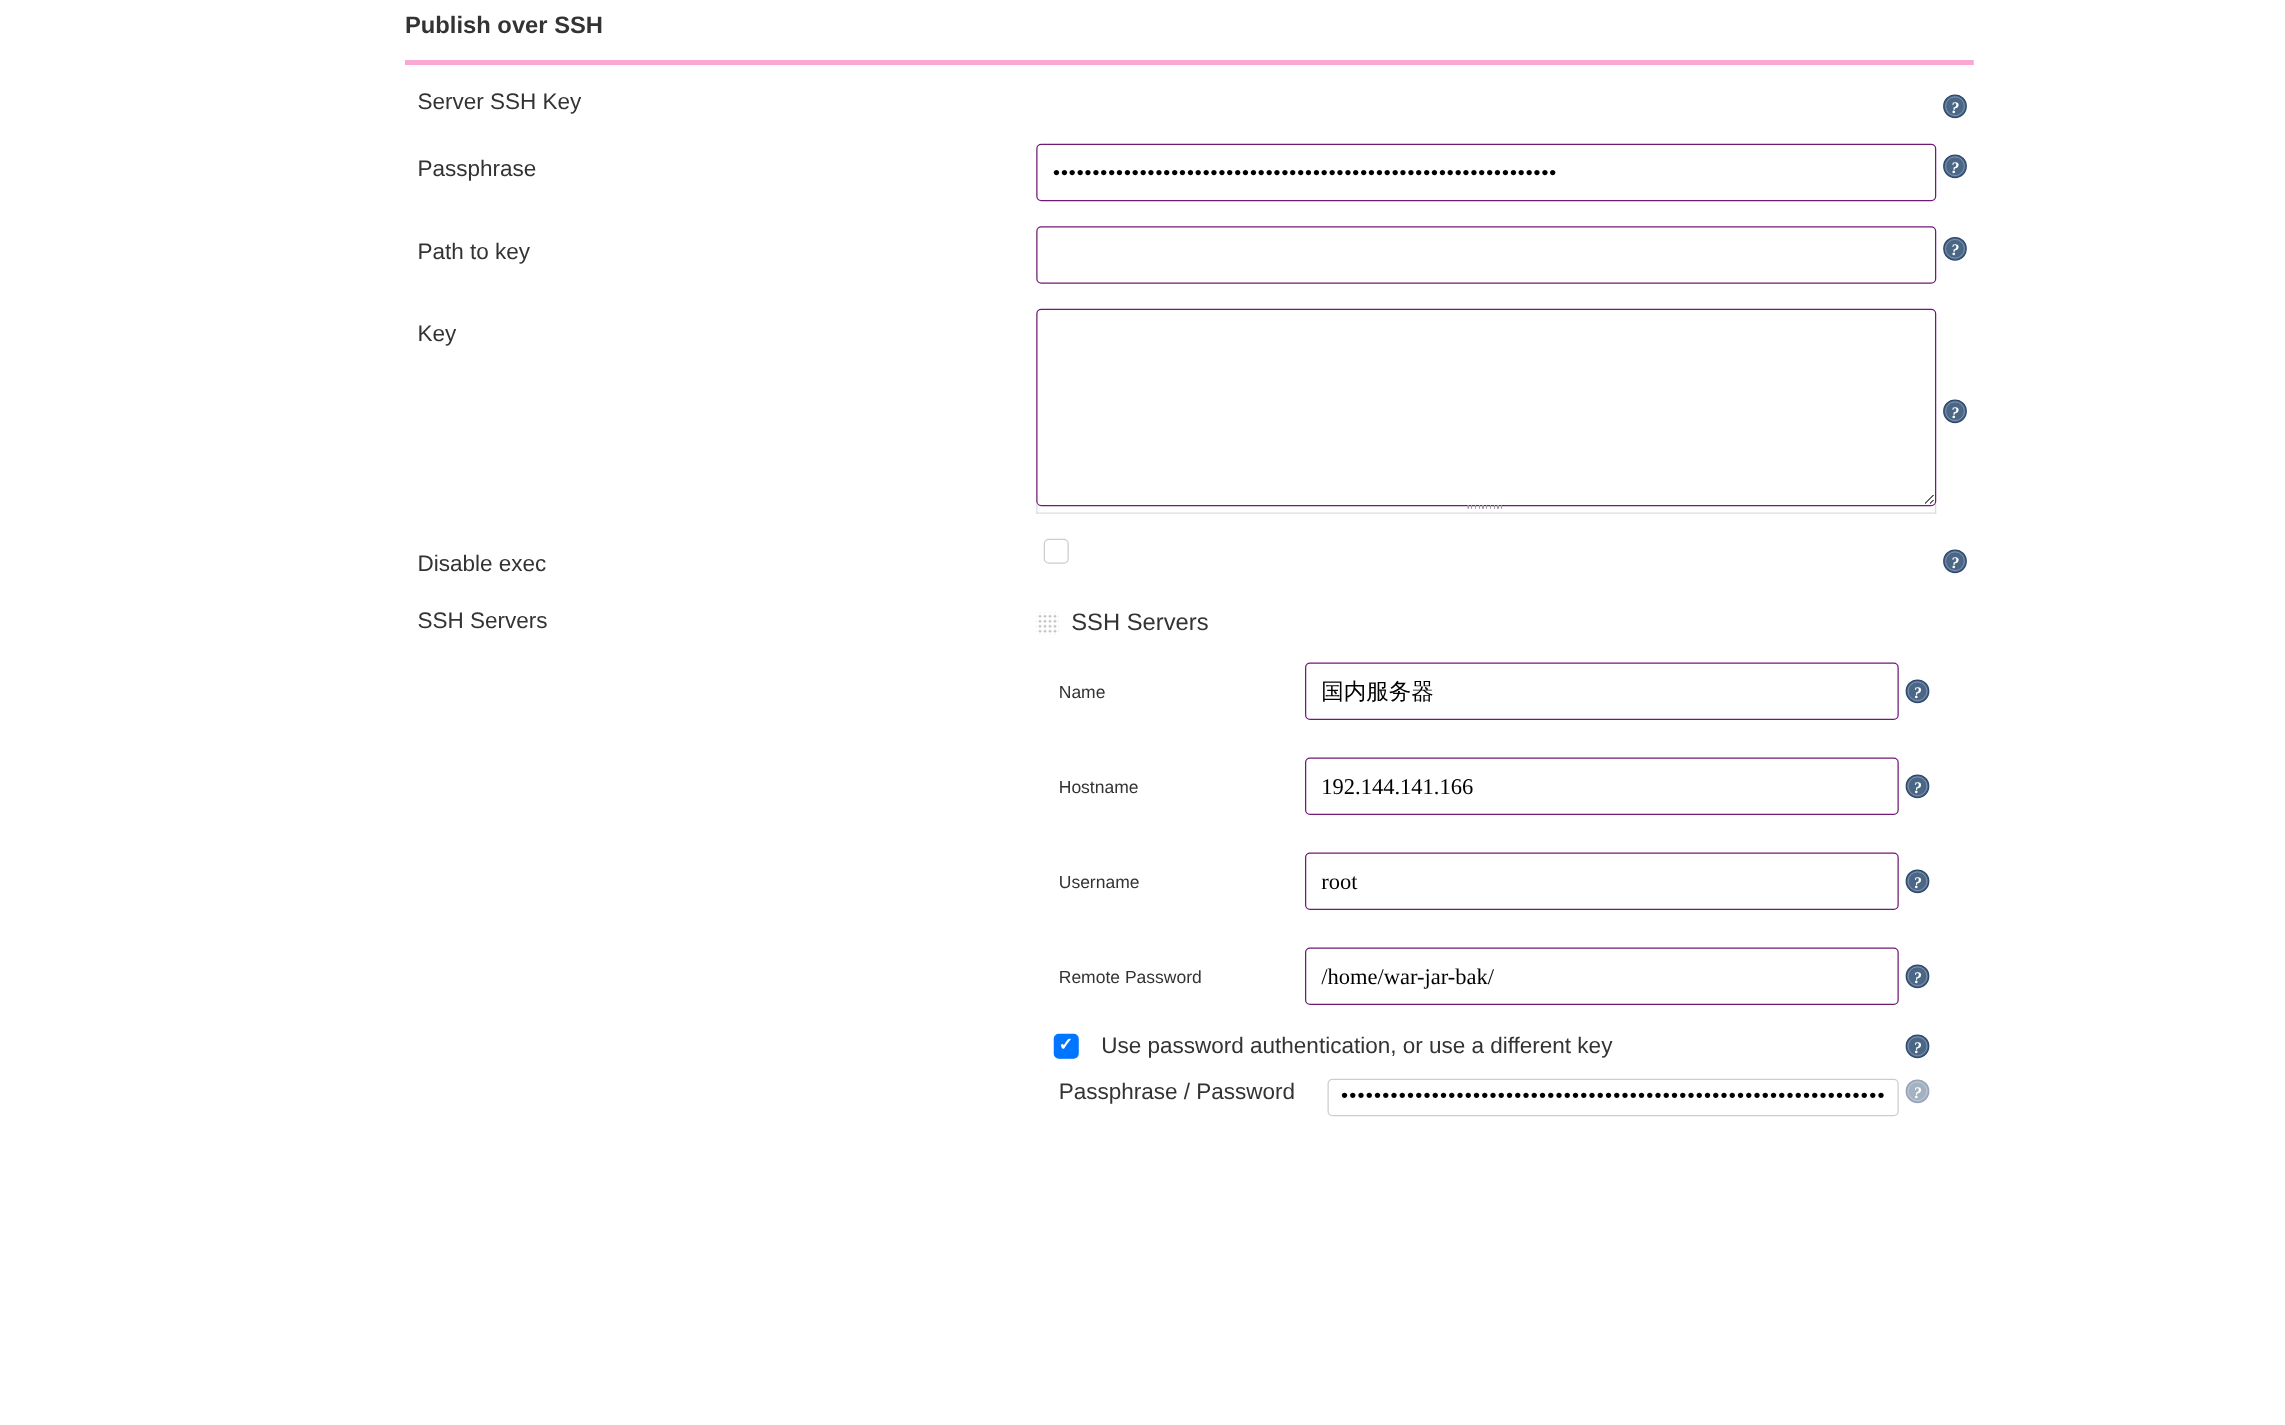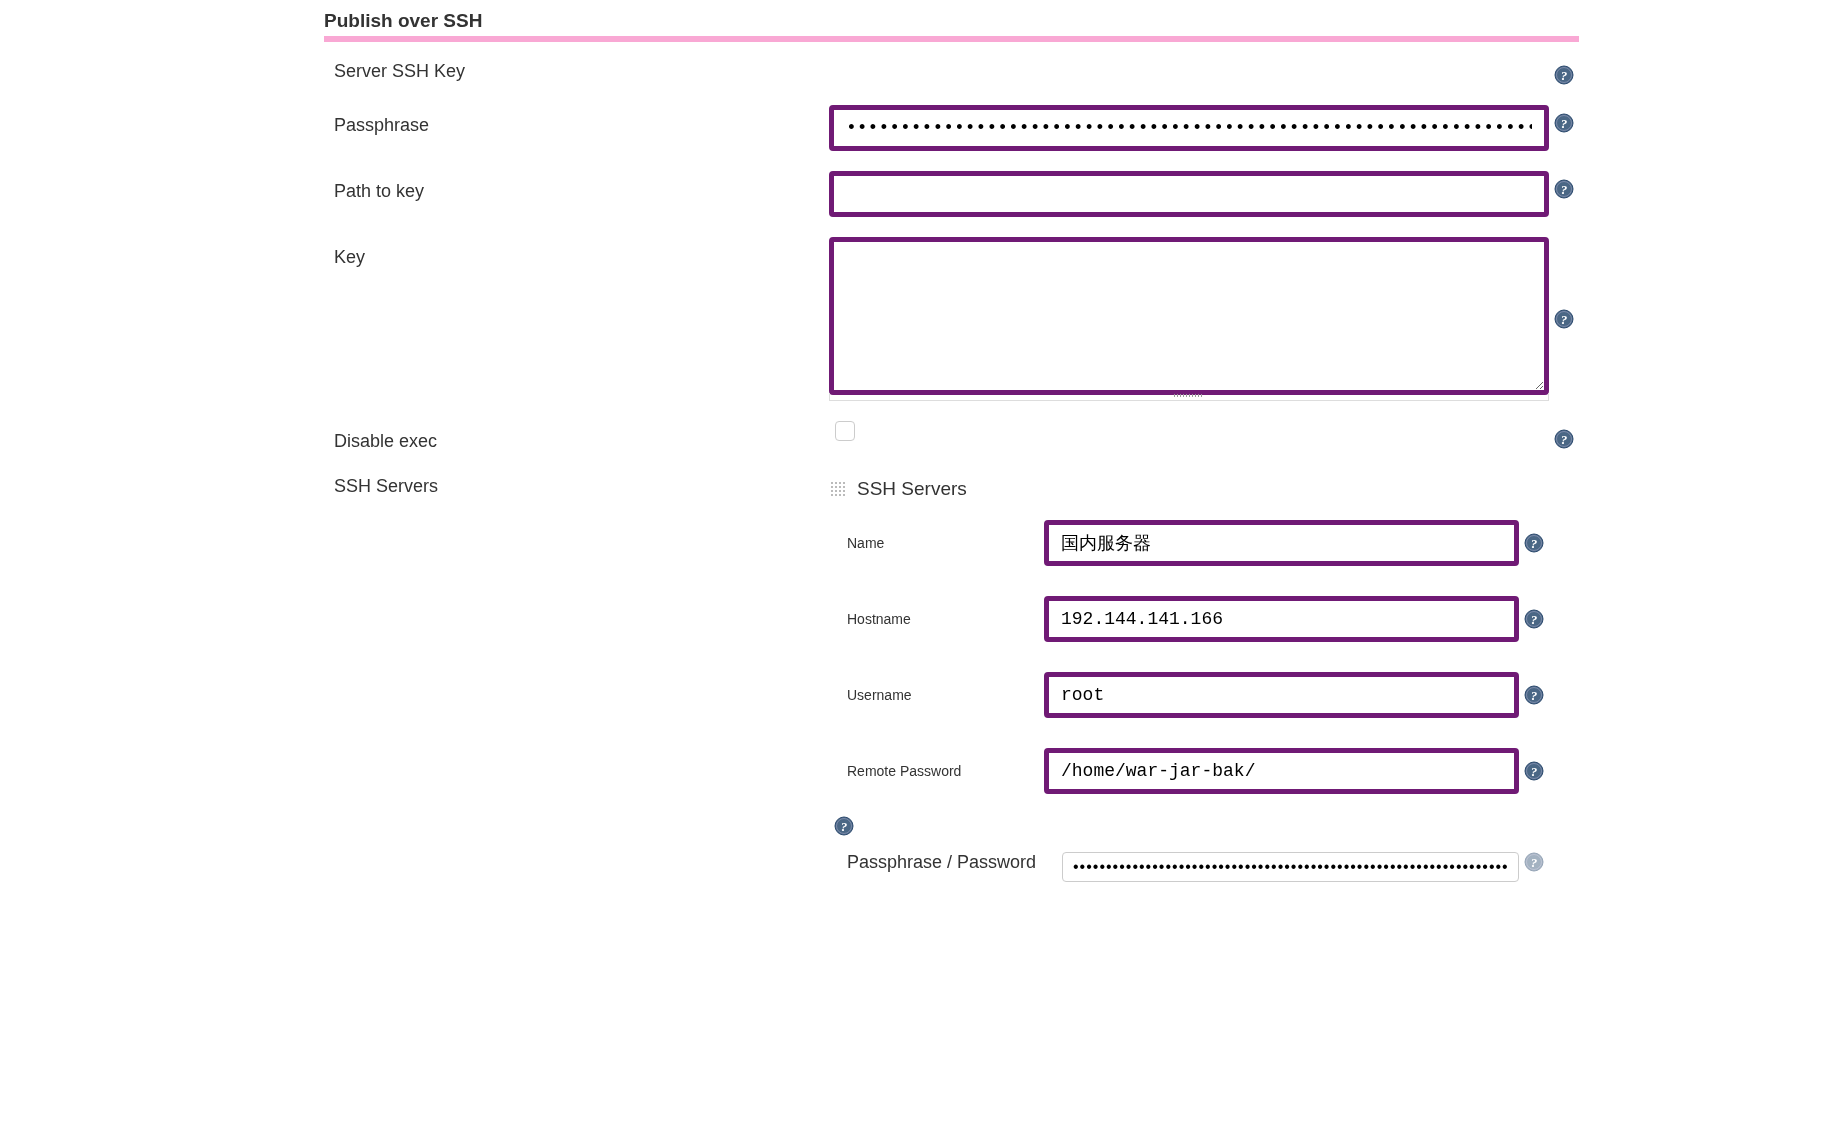--- a/index.html
+++ b/index.html
@@ -15,22 +15,22 @@
       padding: 10px 0;
     }
     .container {
       max-width: 1370px;
       margin: 0 auto;
       padding: 0 20px 0 95px;
     }
     .section-title {
       font-weight: bold;
       font-size: 19px;
-      padding-bottom: 4px;
-      border-bottom: 6px solid #f9a8d4;
+      padding-bottom: 16px;
+      border-bottom: 4px solid #f9a8d4;
       margin-bottom: 5px;
     }
     .form-row {
       display: flex;
       align-items: flex-start;
       padding: 10px 0;
       position: relative;
     }
     .form-row.no-input .label-col {
       padding-top: 4px;
@@ -53,23 +53,23 @@
       display: flex;
       align-items: center;
       justify-content: center;
       padding-top: 8px;
     }
     .text-input {
       width: 100%;
       height: 46px;
       padding: 8px 12px;
       font-size: 18px;
-      border: 5px solid #701a75;
+      border: 1px solid #701a75;
       border-radius: 4px;
-      font-family: Liberation Mono, monospace;
+      font-family: Liberation Serif, serif;
     }
     textarea.text-input {
       height: 158px;
       resize: both;
     }
     .checkbox-input {
       width: 20px;
       height: 20px;
       border: 1px solid #ccc;
       border-radius: 4px;
@@ -343,20 +343,24 @@
             <svg viewBox="0 0 20 20">
                 <circle cx="10" cy="10" r="9" fill="#4a6785" stroke="#2c4a6e" stroke-width="1"></circle>
                 <circle cx="10" cy="10" r="7.5" fill="none" stroke="#aac" stroke-width="0.5"></circle>
                 <text x="10" y="15" text-anchor="middle" font-size="13" font-weight="bold" fill="#fff" font-family="Georgia,serif" font-style="italic">?</text>
               </svg>
           </span>
         </div>
       </div>
 
       <div class="wide-checkbox-row">
+        <div class="left">
+          <input type="checkbox" class="checkbox-input" checked="" style="">
+          <span class="checkbox-label">Use password authentication, or use a different key</span>
+        </div>
         <div class="nested-help">
           <span class="help-icon">
             <svg viewBox="0 0 20 20">
                 <circle cx="10" cy="10" r="9" fill="#4a6785" stroke="#2c4a6e" stroke-width="1"></circle>
                 <circle cx="10" cy="10" r="7.5" fill="none" stroke="#aac" stroke-width="0.5"></circle>
                 <text x="10" y="15" text-anchor="middle" font-size="13" font-weight="bold" fill="#fff" font-family="Georgia,serif" font-style="italic">?</text>
               </svg>
           </span>
         </div>
       </div>

